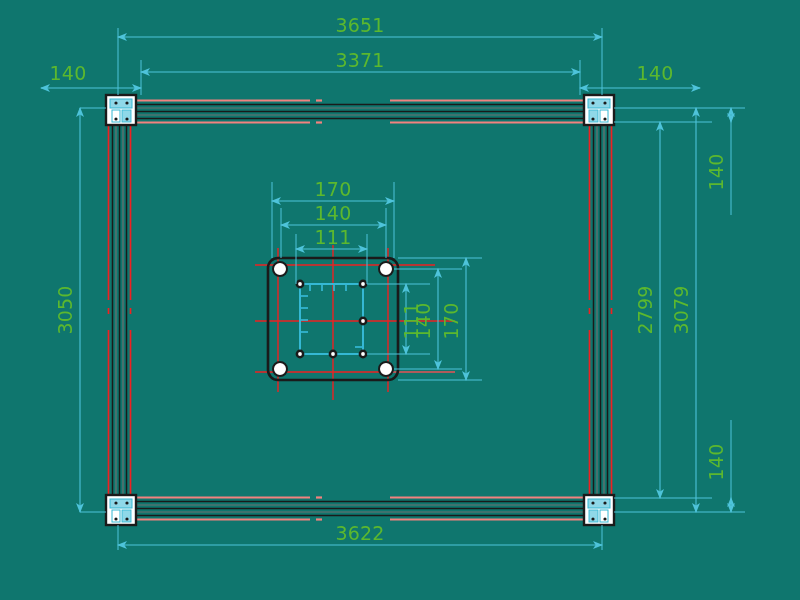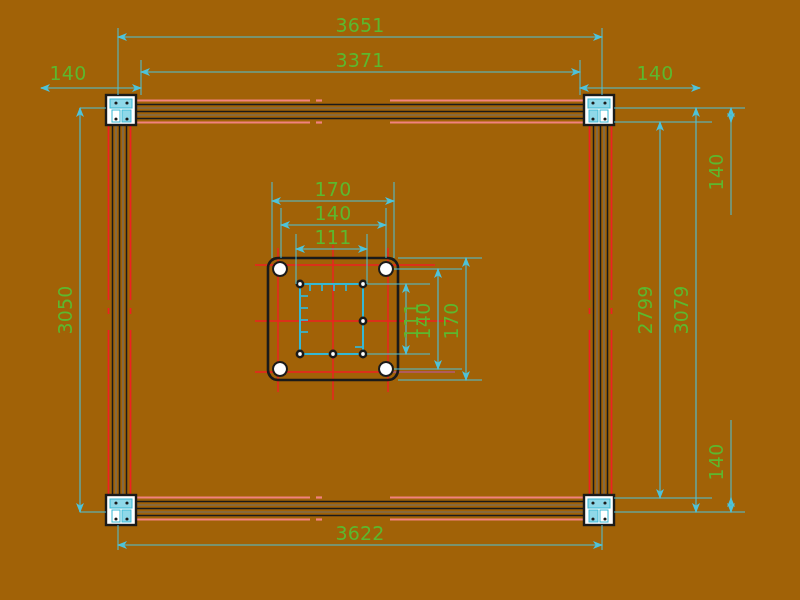--- a/index.html
+++ b/index.html
@@ -10,21 +10,21 @@
   body {
     width: 800px;
     height: 600px;
     overflow: hidden;
     font-family: "DejaVu Sans", "Liberation Sans", sans-serif;
   }
   #drawing-root {
     position: relative;
     width: 800px;
     height: 600px;
-    background: #a16207;
+    background: #0f766e;
   }
   svg.cad {
     display: block;
     width: 800px;
     height: 600px;
   }
   text.dim-label {
     font-family: "DejaVu Sans", "Liberation Sans", sans-serif;
     font-size: 19px;
     fill: #5cb82e;

